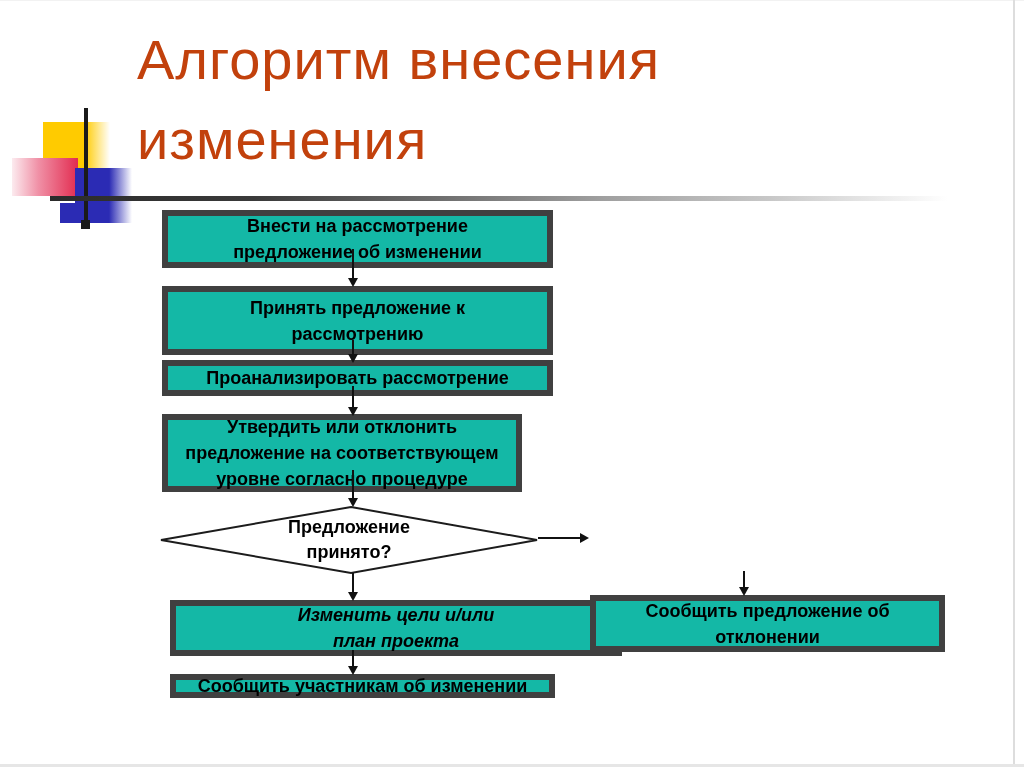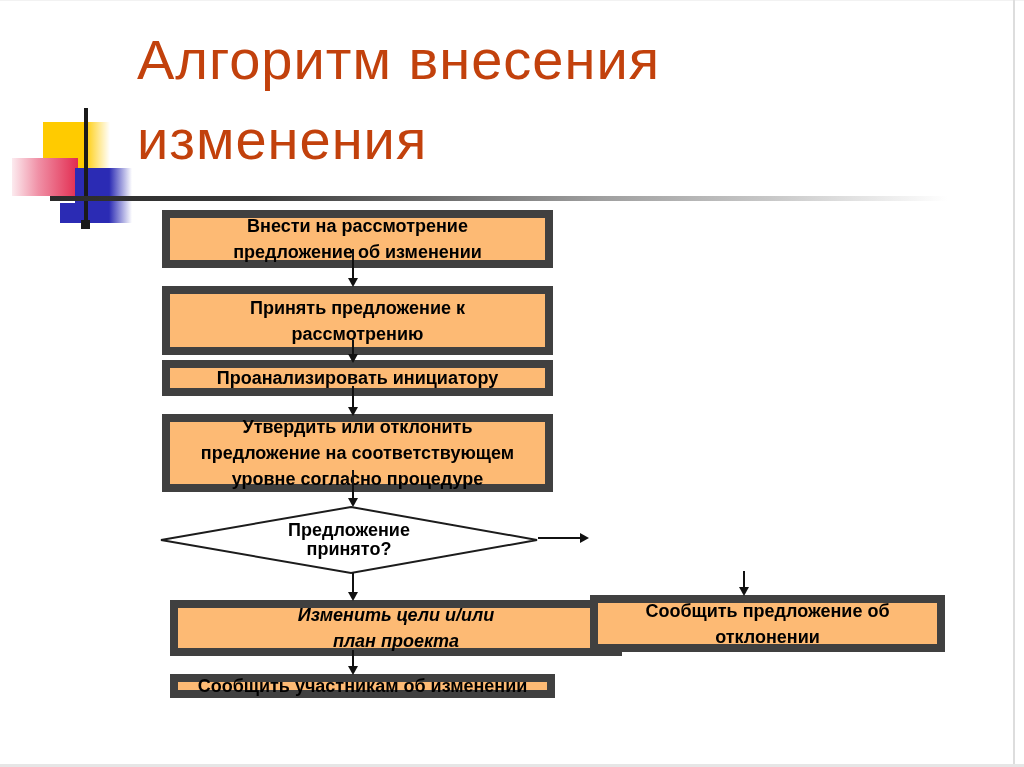--- a/index.html
+++ b/index.html
@@ -30,30 +30,30 @@
   
   .title {
     position:absolute; left:137px; top:20px; width:640px;
     font-size:56px; line-height:80px; letter-spacing:1px;
     color:#c2410c; font-weight:400;
   }
 
   
   .fbox {
     position:absolute; box-sizing:border-box; z-index:2;
-    border:8px solid #404040; background:#fdba74; color:#000000;
+    border:6px solid #404040; background:#14b8a6; color:#000000;
     display:flex; align-items:center; justify-content:center;
     text-align:center; font-weight:bold; font-size:18px; line-height:26px;
     white-space:pre-line;
   }
   .diamond-svg { position:absolute; left:159px; top:505px; z-index:1; }
   .diamond-label {
     position:absolute; left:159px; top:505px; width:380px; height:70px; z-index:3;
     display:flex; align-items:center; justify-content:center; text-align:center;
-    font-weight:bold; font-size:18px; line-height:19px; color:#000; white-space:pre-line;
+    font-weight:bold; font-size:18px; line-height:25px; color:#000; white-space:pre-line;
   }
   .varrow { position:absolute; width:2px; background:#111111; z-index:6; }
   .varrow::after { content:""; position:absolute; left:-4px; bottom:-9px; width:0; height:0;
     border-left:5px solid transparent; border-right:5px solid transparent; border-top:9px solid #111111; }
   .harrow { position:absolute; height:2px; background:#111111; z-index:6; }
   .harrow::after { content:""; position:absolute; right:-9px; top:-4px; width:0; height:0;
     border-top:5px solid transparent; border-bottom:5px solid transparent; border-left:9px solid #111111; }
 </style>
 </head>
 <body>
@@ -67,22 +67,22 @@
   <div class="cross-v"></div>
   <div class="cross-v-nub"></div>
   <div class="rule"></div>
 
   <div class="title">Алгоритм внесения изменения</div>
 
   <div class="fbox" style="left:162px; top:210px; width:391px; height:58px;">Внести на рассмотрение
 предложение об изменении</div>
   <div class="fbox" style="left:162px; top:286px; width:391px; height:69px;">Принять предложение к
 рассмотрению</div>
-  <div class="fbox" style="left:162px; top:360px; width:391px; height:36px;">Проанализировать инициатору</div>
-  <div class="fbox" style="left:162px; top:414px; width:391px; height:78px;">Утвердить или отклонить
+  <div class="fbox" style="left:162px; top:360px; width:391px; height:36px;">Проанализировать рассмотрение</div>
+  <div class="fbox" style="left:162px; top:414px; width:360px; height:78px;">Утвердить или отклонить
 предложение на соответствующем
 уровне согласно процедуре</div>
 
   <svg class="diamond-svg" width="380" height="70" viewBox="0 0 380 70">
     <polygon points="192,2 378,35 192,68 2,35" fill="#ffffff" stroke="#1c1c1c" stroke-width="2"></polygon>
   </svg>
   <div class="diamond-label">Предложение
 принято?</div>
 
   <div class="fbox" style="left:170px; top:600px; width:452px; height:56px;font-style:italic;">Изменить цели и/или

